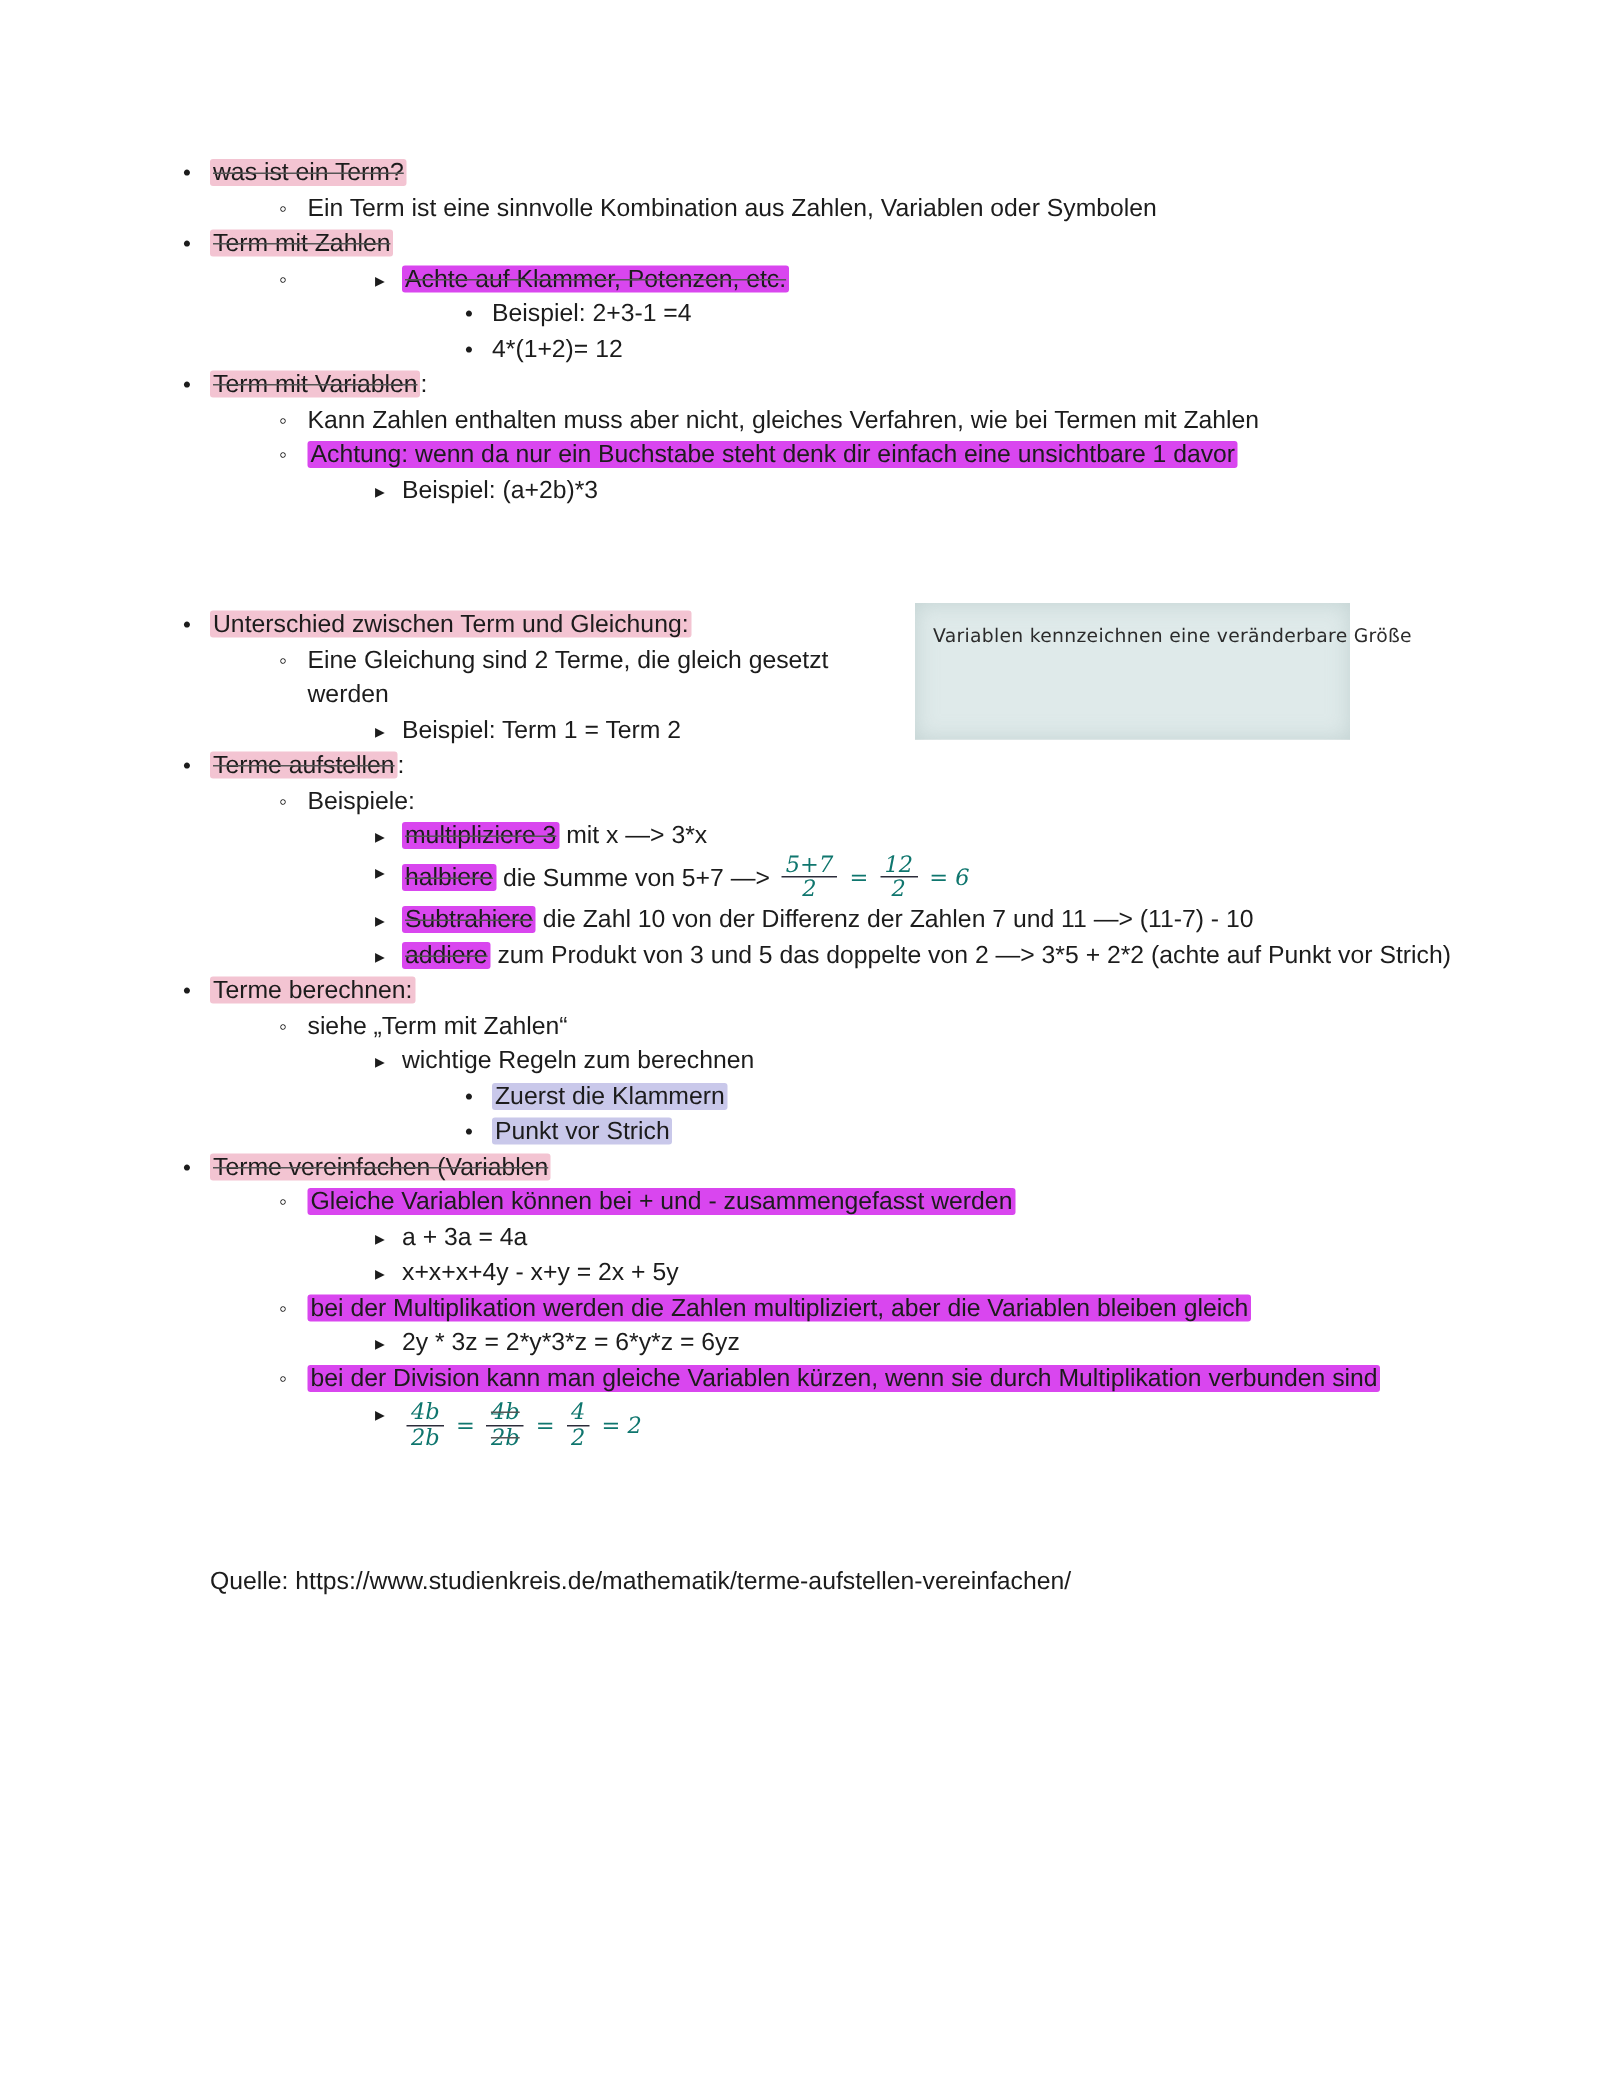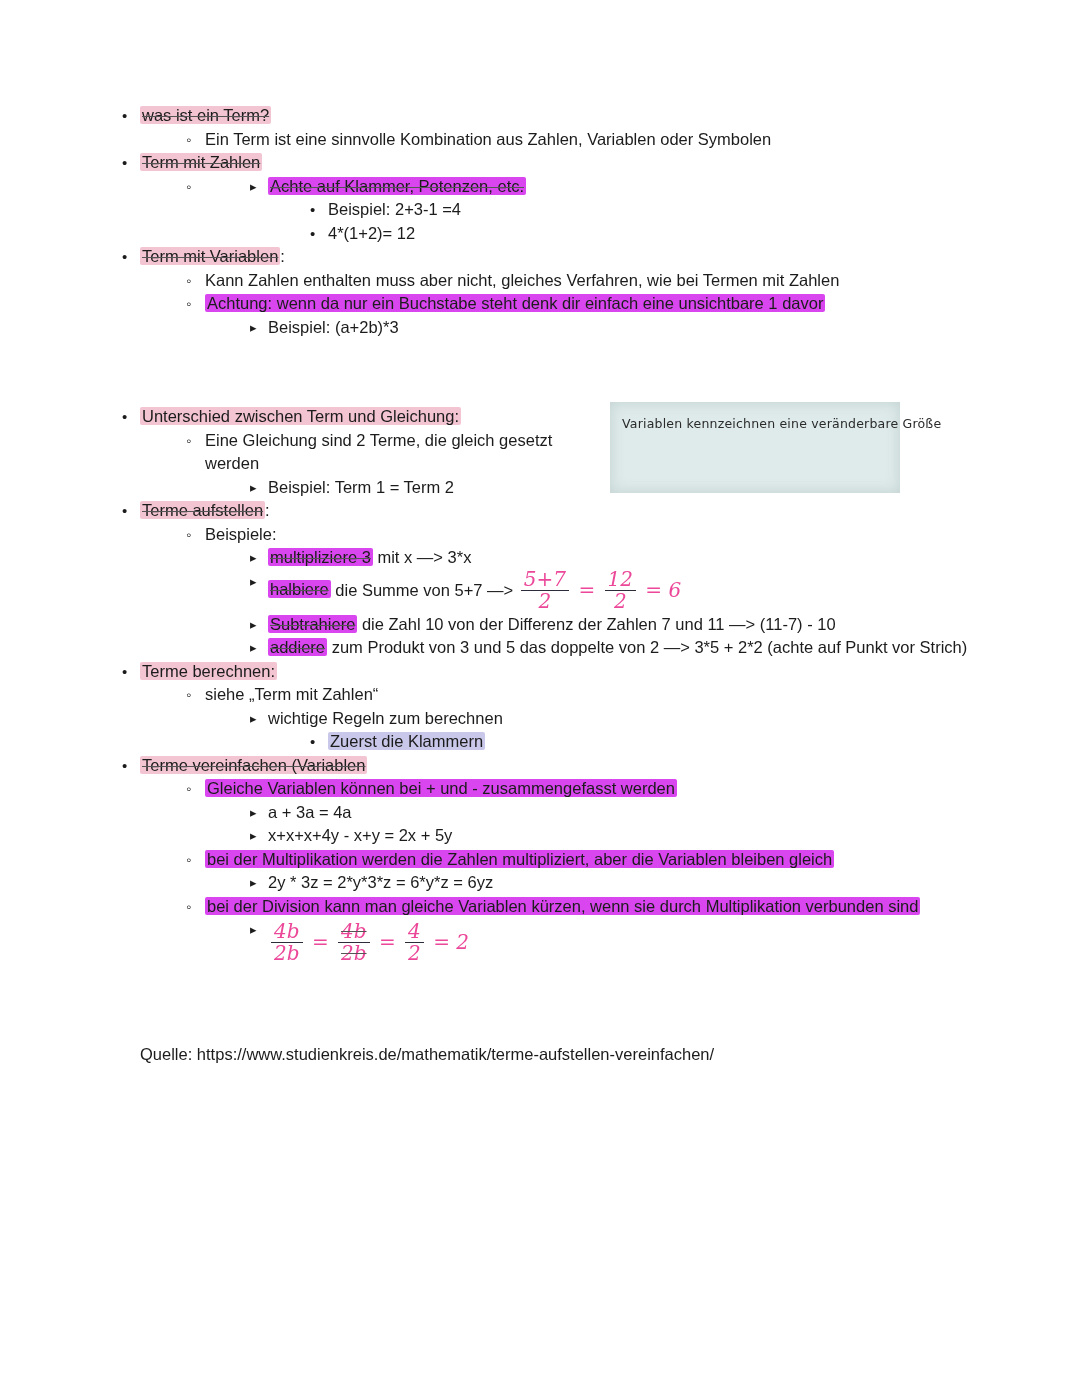--- a/index.html
+++ b/index.html
@@ -117,22 +117,22 @@
     font-family: "DejaVu Sans", sans-serif;
     font-size: 12.5px;
     color: #2b2b2b;
     letter-spacing: 0.2px;
   }
 
   
   .hand {
     font-family: "DejaVu Serif", serif;
     font-style: italic;
-    color: #ec4899;
-    font-size: 20px;
+    color: #0f766e;
+    font-size: 15px;
     display: inline-block;
     vertical-align: middle;
   }
   .frac {
     display: inline-block;
     vertical-align: middle;
     text-align: center;
     line-height: 1.05;
     margin: 0 3px;
     position: relative;
@@ -264,20 +264,23 @@
         <ul class="lvl1">
           <li class="l1">
             <span>siehe „Term mit Zahlen“</span>
             <ul class="lvl2">
               <li class="l2">
                 <span>wichtige Regeln zum berechnen</span>
                 <ul class="lvl3">
                   <li class="l3">
                     <span class="hl-purple">Zuerst die Klammern</span>
                   </li>
+                  <li class="l3">
+                    <span class="hl-purple">Punkt vor Strich</span>
+                  </li>
                 </ul>
               </li>
             </ul>
           </li>
         </ul>
       </li>
 
       <li class="l0">
         <span class="hl-pink strike">Terme vereinfachen (Variablen</span>
         <ul class="lvl1">

